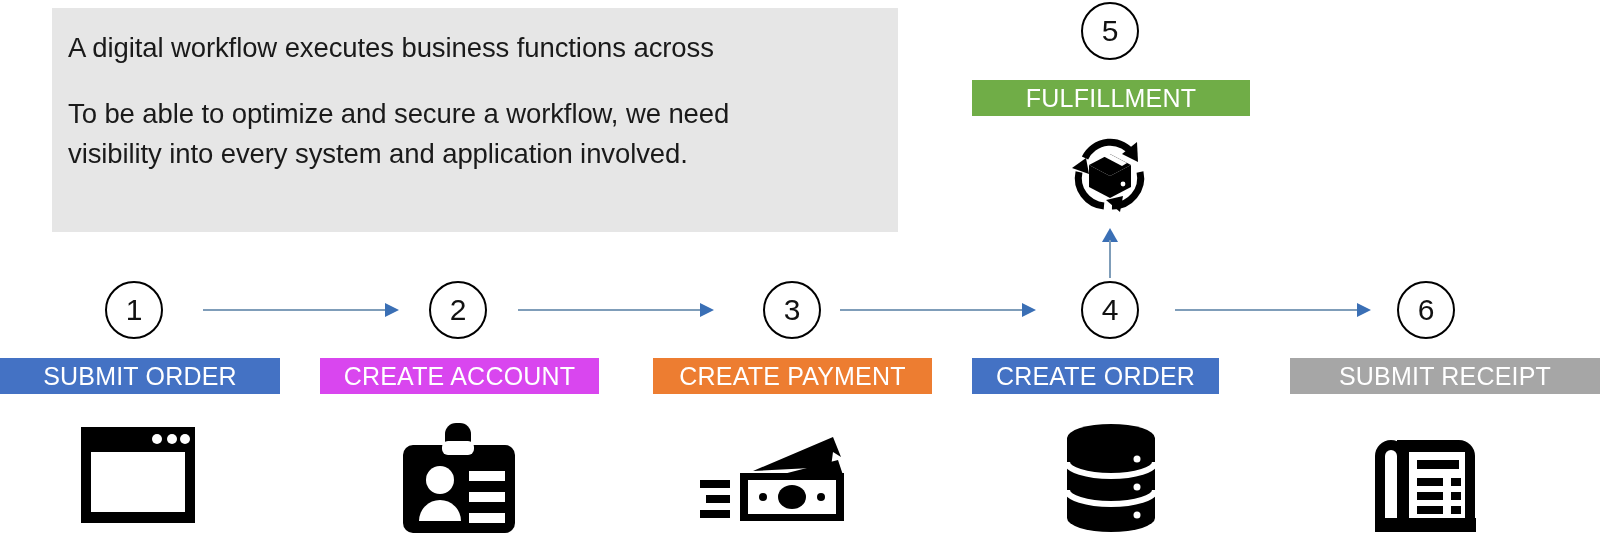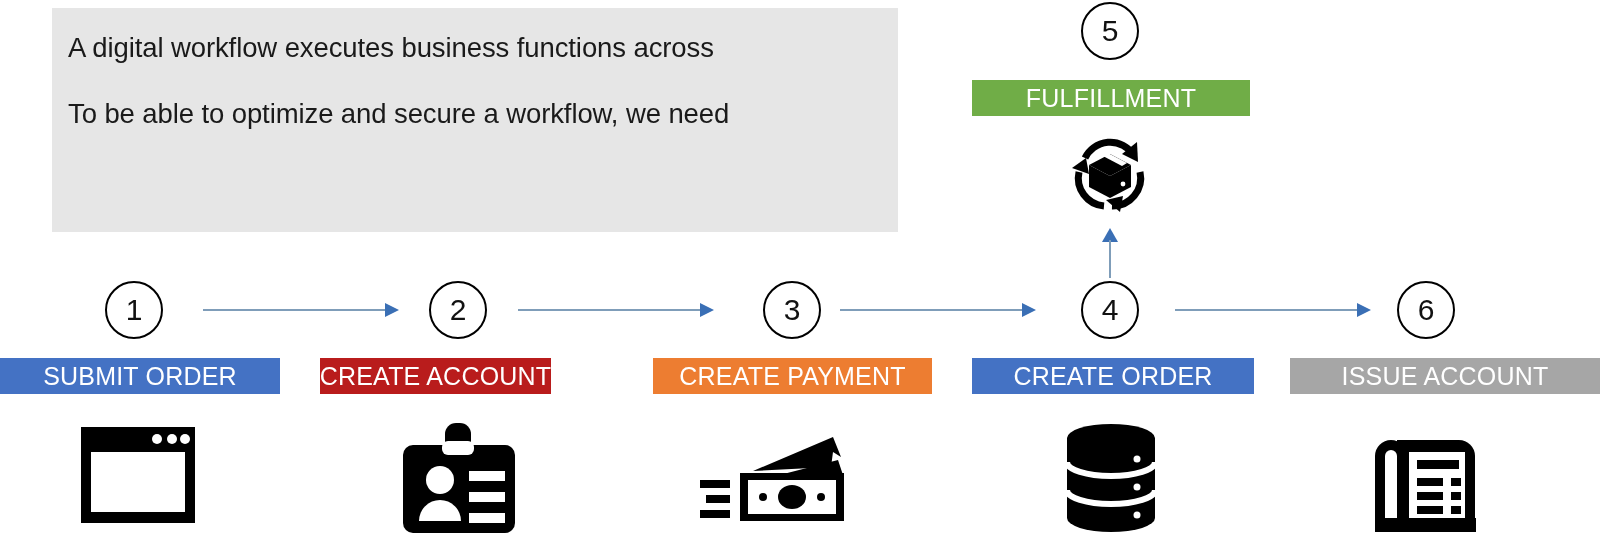--- a/index.html
+++ b/index.html
@@ -130,20 +130,21 @@
 </style>
 </head>
 <body>
 
 <div id="canvas">
 
   <div class="desc-box">
     <div class="desc-line">A digital workflow executes business functions across</div>
     <div class="desc-gap"></div>
     <div class="desc-line">To be able to optimize and secure a workflow, we need</div>
+    <div class="desc-line">visibility into every system and application involved.</div>
   </div>
 
   <div class="num-circle" style="left:1081px; top:2px;">
     <span>5</span>
   </div>
 
   <div class="label-bar" style="left:972px; top:80px; width:278px; background:#70AD47;">
     <span>FULFILLMENT</span>
   </div>
 
@@ -201,31 +202,31 @@
     <div class="head" style="left:182px;"></div>
   </div>
   <div class="arrow-h" style="left:1175px; top:301px; width:196px;">
     <div class="shaft" style="width:182px;"></div>
     <div class="head" style="left:182px;"></div>
   </div>
 
   <div class="label-bar" style="left:0px; top:358px; width:280px; background:#4472C4;text-align:center;">
     <span>SUBMIT ORDER</span>
   </div>
-  <div class="label-bar" style="left:320px; top:358px; width:231px; background:#b91c1c;">
+  <div class="label-bar" style="left:320px; top:358px; width:279px; background:#d946ef;">
     <span>CREATE ACCOUNT</span>
   </div>
   <div class="label-bar" style="left:653px; top:358px; width:279px; background:#ED7D31;">
     <span>CREATE PAYMENT</span>
   </div>
-  <div class="label-bar" style="left:972px; top:358px; width:282px; background:#4472C4;">
+  <div class="label-bar" style="left:972px; top:358px; width:247px; background:#4472C4;">
     <span>CREATE ORDER</span>
   </div>
   <div class="label-bar" style="left:1290px; top:358px; width:310px; background:#A6A6A6;">
-    <span>ISSUE ACCOUNT</span>
+    <span>SUBMIT RECEIPT</span>
   </div>
 
   <div class="icon-wrap" style="left:78px; top:425px; width:120px; height:110px;">
     <svg width="118" height="100" viewBox="0 0 118 100">
       <rect x="2" y="2" width="114" height="96" fill="#000"></rect>
       <rect x="12" y="27" width="94" height="60" fill="#fff"></rect>
       <circle cx="78" cy="14" r="5" fill="#fff"></circle>
       <circle cx="93" cy="14" r="5" fill="#fff"></circle>
       <circle cx="108" cy="14" r="5" fill="#fff" opacity="0"></circle>
       <circle cx="106" cy="14" r="5" fill="#fff"></circle>

